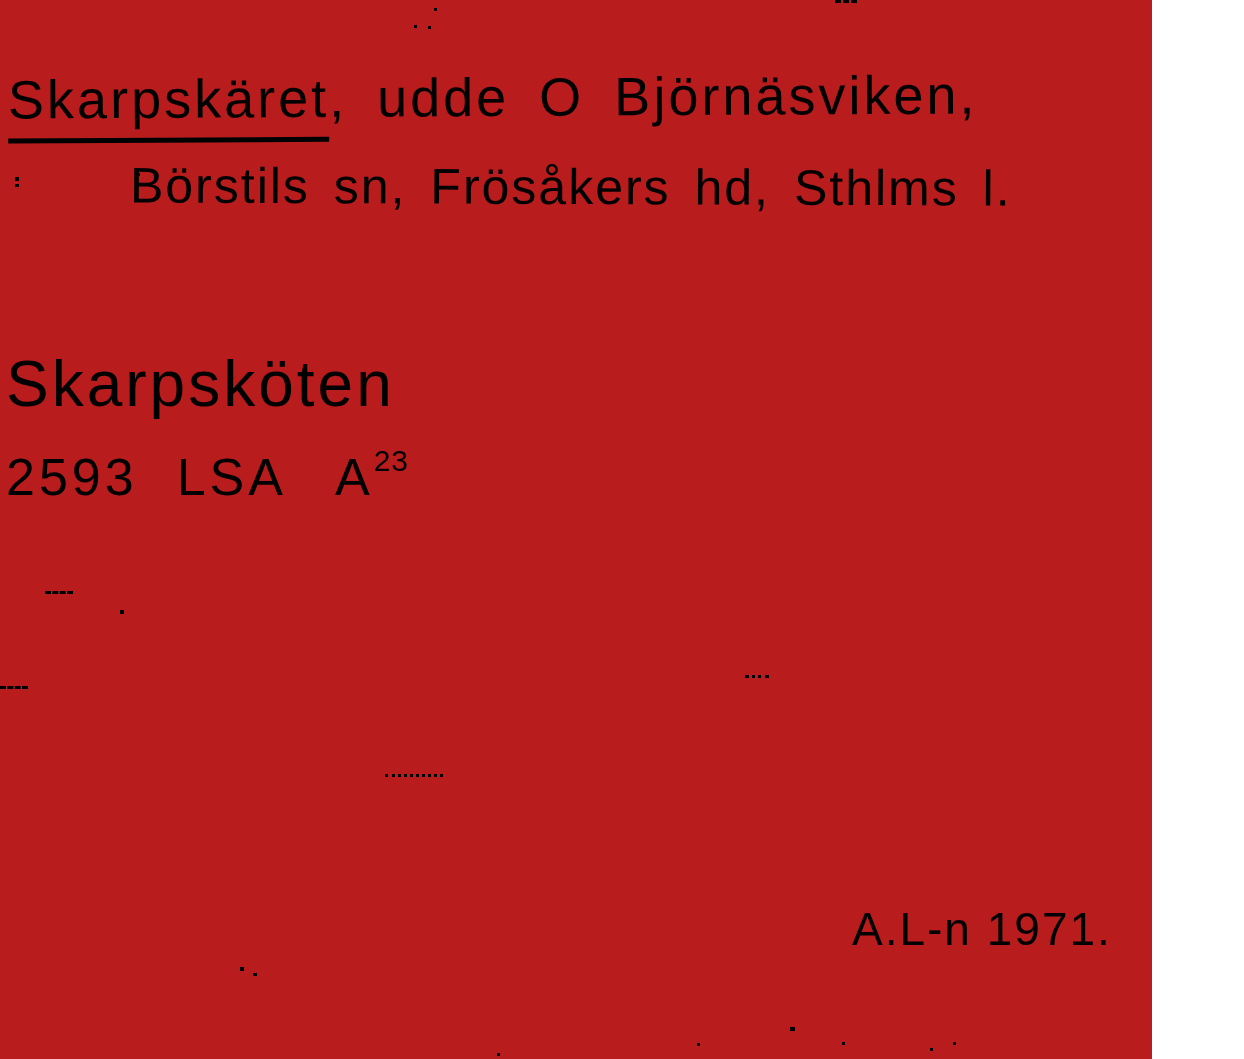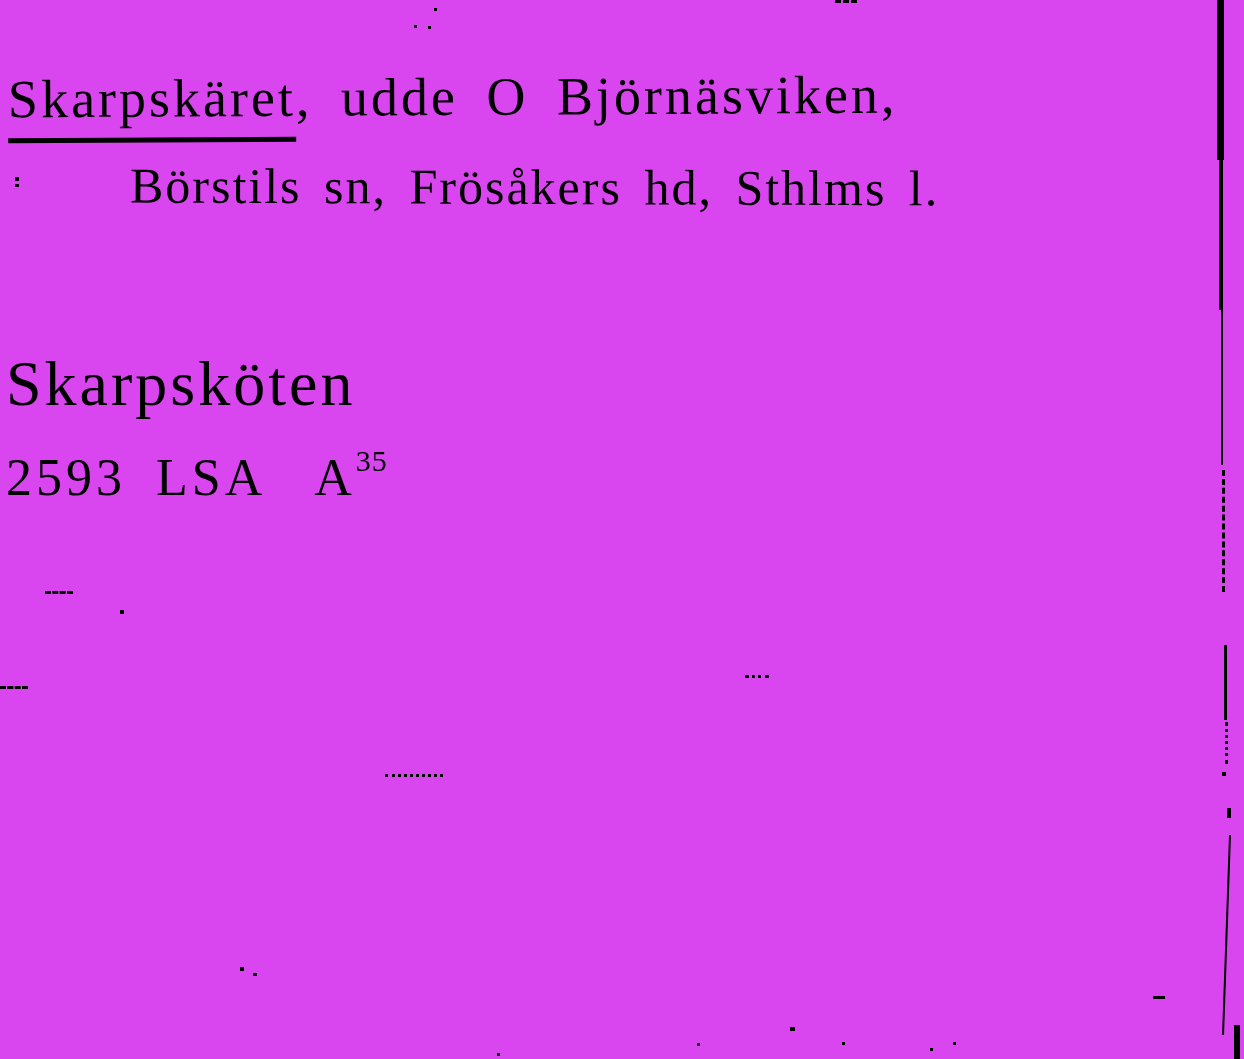--- a/index.html
+++ b/index.html
@@ -1,22 +1,22 @@
 <!DOCTYPE html>
 <html><head>
 <meta charset="utf-8">
 <style>
   html, body { margin: 0; padding: 0; background: #ffffff; }
   .card {
     position: relative;
-    width: 1244px;
+    width: 1152px;
     height: 1059px;
-    background: #d946ef;
+    background: #b91c1c;
     overflow: hidden;
-    font-family: Liberation Serif, serif;
+    font-family: Liberation Sans, sans-serif;
     color: #000000;
   }
   .line { position: absolute; white-space: nowrap; line-height: 1; }
 
   .headword-line {
     left: 8px; top: 70px;
     font-size: 54px;
     letter-spacing: 3px;
     word-spacing: 12px;
     transform: rotate(-0.3deg);
@@ -35,21 +35,21 @@
     left: 6px; top: 352px;
     font-size: 64px;
     letter-spacing: 3px;
   }
 
   .record-line {
     left: 6px; top: 446px;
     font-size: 52px;
     letter-spacing: 4px;
   }
-  .record-line .archive { margin-left: 30px; }
+  .record-line .archive { margin-left: 39px; }
   .record-line .refcode { margin-left: 48px; }
   .record-line sup {
     font-size: 30px;
     letter-spacing: 1px;
     vertical-align: 24px;
   }
 
   .signature-line {
     left: 852px; top: 906px;
     font-size: 46px;
@@ -73,23 +73,24 @@
 
   <div class="line headword-line">
     <span class="headword">Skarpskäret</span><span>, udde O Björnäsviken,</span>
   </div>
 
   <div class="line locality-line">Börstils sn, Frösåkers hd, Sthlms l.</div>
 
   <div class="line variant-line">Skarpsköten</div>
 
   <div class="line record-line">
-    <span>2593</span><span class="archive">LSA</span><span class="refcode">A</span><sup>35</sup>
+    <span>2593</span><span class="archive">LSA</span><span class="refcode">A</span><sup>23</sup>
   </div>
 
+  <div class="line signature-line">A.L-n 1971.</div>
 
   <div class="edge" style="left:1217px; top:0px;    width:7px; height:160px;"></div>
   <div class="edge" style="left:1219px; top:160px;  width:4px; height:150px;"></div>
   <div class="edge" style="left:1221px; top:310px;  width:2px; height:155px;"></div>
   <div class="edge-dash-v" style="left:1222px; top:470px;  height:122px;"></div>
   <div class="edge" style="left:1224px; top:645px;  width:3px; height:75px;"></div>
   <div class="edge-dot-v" style="left:1225px; top:722px;  height:42px;"></div>
   <div class="speck" style="left:1222px; top:772px;  width:4px; height:4px;"></div>
   <div class="speck" style="left:1227px; top:808px;  width:4px; height:10px;"></div>
   <div class="edge" style="left:1229px; top:835px;  width:2px; height:200px; transform: rotate(2deg); transform-origin: top left;"></div>

